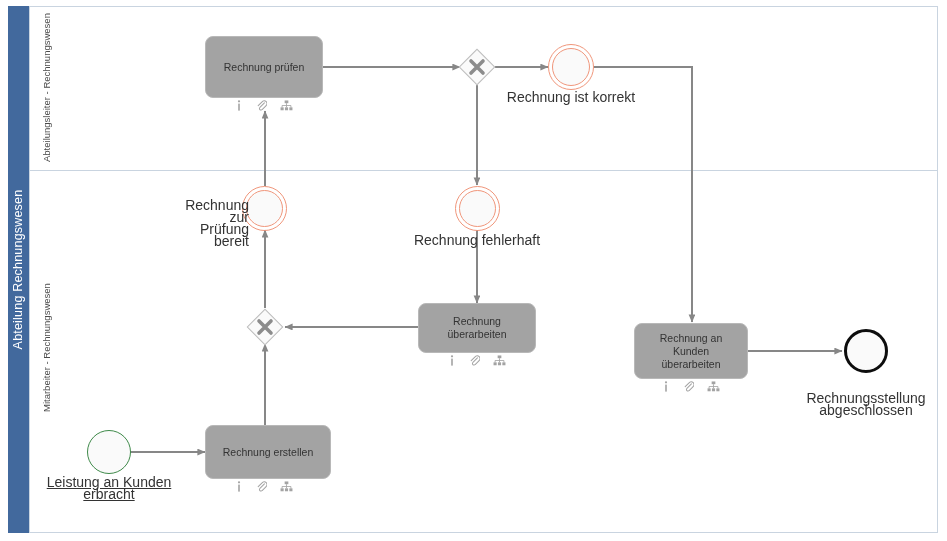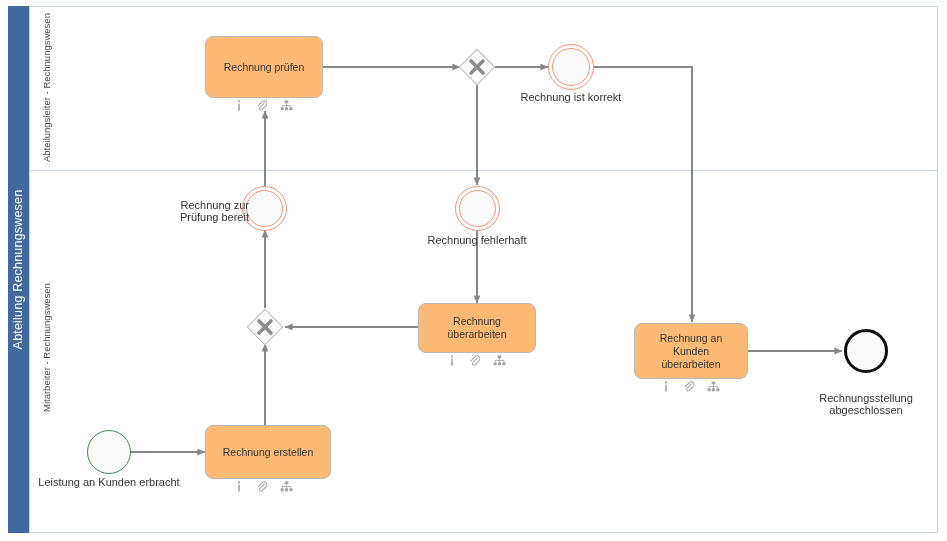--- a/index.html
+++ b/index.html
@@ -75,21 +75,21 @@
     color: #4a4a4a;
     font-size: 9.5px;
     white-space: nowrap;
     transform: rotate(-90deg);
     transform-origin: left top;
   }
   
   .task {
     position: absolute;
     box-sizing: border-box;
-    background: #fdba74;
+    background: #a3a3a3;
     border: 1px solid #b8b8b8;
     border-radius: 8px;
     display: flex;
     align-items: center;
     justify-content: center;
     text-align: center;
     color: #333333;
     font-size: 10.5px;
     line-height: 13px;
     padding: 4px 8px;
@@ -133,21 +133,21 @@
     transform: rotate(45deg);
   }
   .gw-x {
     position: absolute;
     pointer-events: none;
   }
   
   .elabel {
     position: absolute;
     color: #333333;
-    font-size: 11px;
+    font-size: 14px;
     line-height: 12px;
     text-align: center;
     white-space: pre-line;
   }
   .elabel.right-align { text-align: right; }
 </style>
 </head>
 <body>
 
 <div id="canvas">
@@ -253,21 +253,21 @@
       <path d="M7,3.5 L7,6 M2.2,8 L2.2,6 L11.8,6 L11.8,8 M7,6 L7,8" stroke="#6b6b6b" stroke-width="0.9" fill="none"></path>
     </svg>
   </div>
 
   <div class="gateway" style="left:252px; top:314px; width:26px; height:26px;"></div>
   <svg class="gw-x" style="left:254px; top:316px;" width="22" height="22" viewBox="0 0 22 22">
     <path d="M5,5 L17,17 M17,5 L5,17" stroke="#8c8c8c" stroke-width="3.6" stroke-linecap="round"></path>
   </svg>
 
   <div class="event start" style="left:87px; top:430px; width:44px; height:44px;"></div>
-  <div class="elabel" style="left:33px; top:476px; width:152px;">Leistung an Kunden erbracht</div>
+  <div class="elabel" style="left:33px; top:476px; width:152px;text-decoration:underline;">Leistung an Kunden erbracht</div>
 
   <div class="task" style="left:205px; top:425px; width:126px; height:54px;">
     <span class="task-label">Rechnung erstellen</span>
   </div>
   <div class="task-icons" style="left:205px; top:480px; width:118px; height:12px;">
     <svg class="tic" width="8" height="11" viewBox="0 0 8 11">
       <circle cx="4" cy="1.3" r="1.1" fill="#6b6b6b"></circle>
       <rect x="3.2" y="3.6" width="1.6" height="7" fill="#6b6b6b"></rect>
     </svg>
     <svg class="tic" width="11" height="11" viewBox="0 0 12 12">

